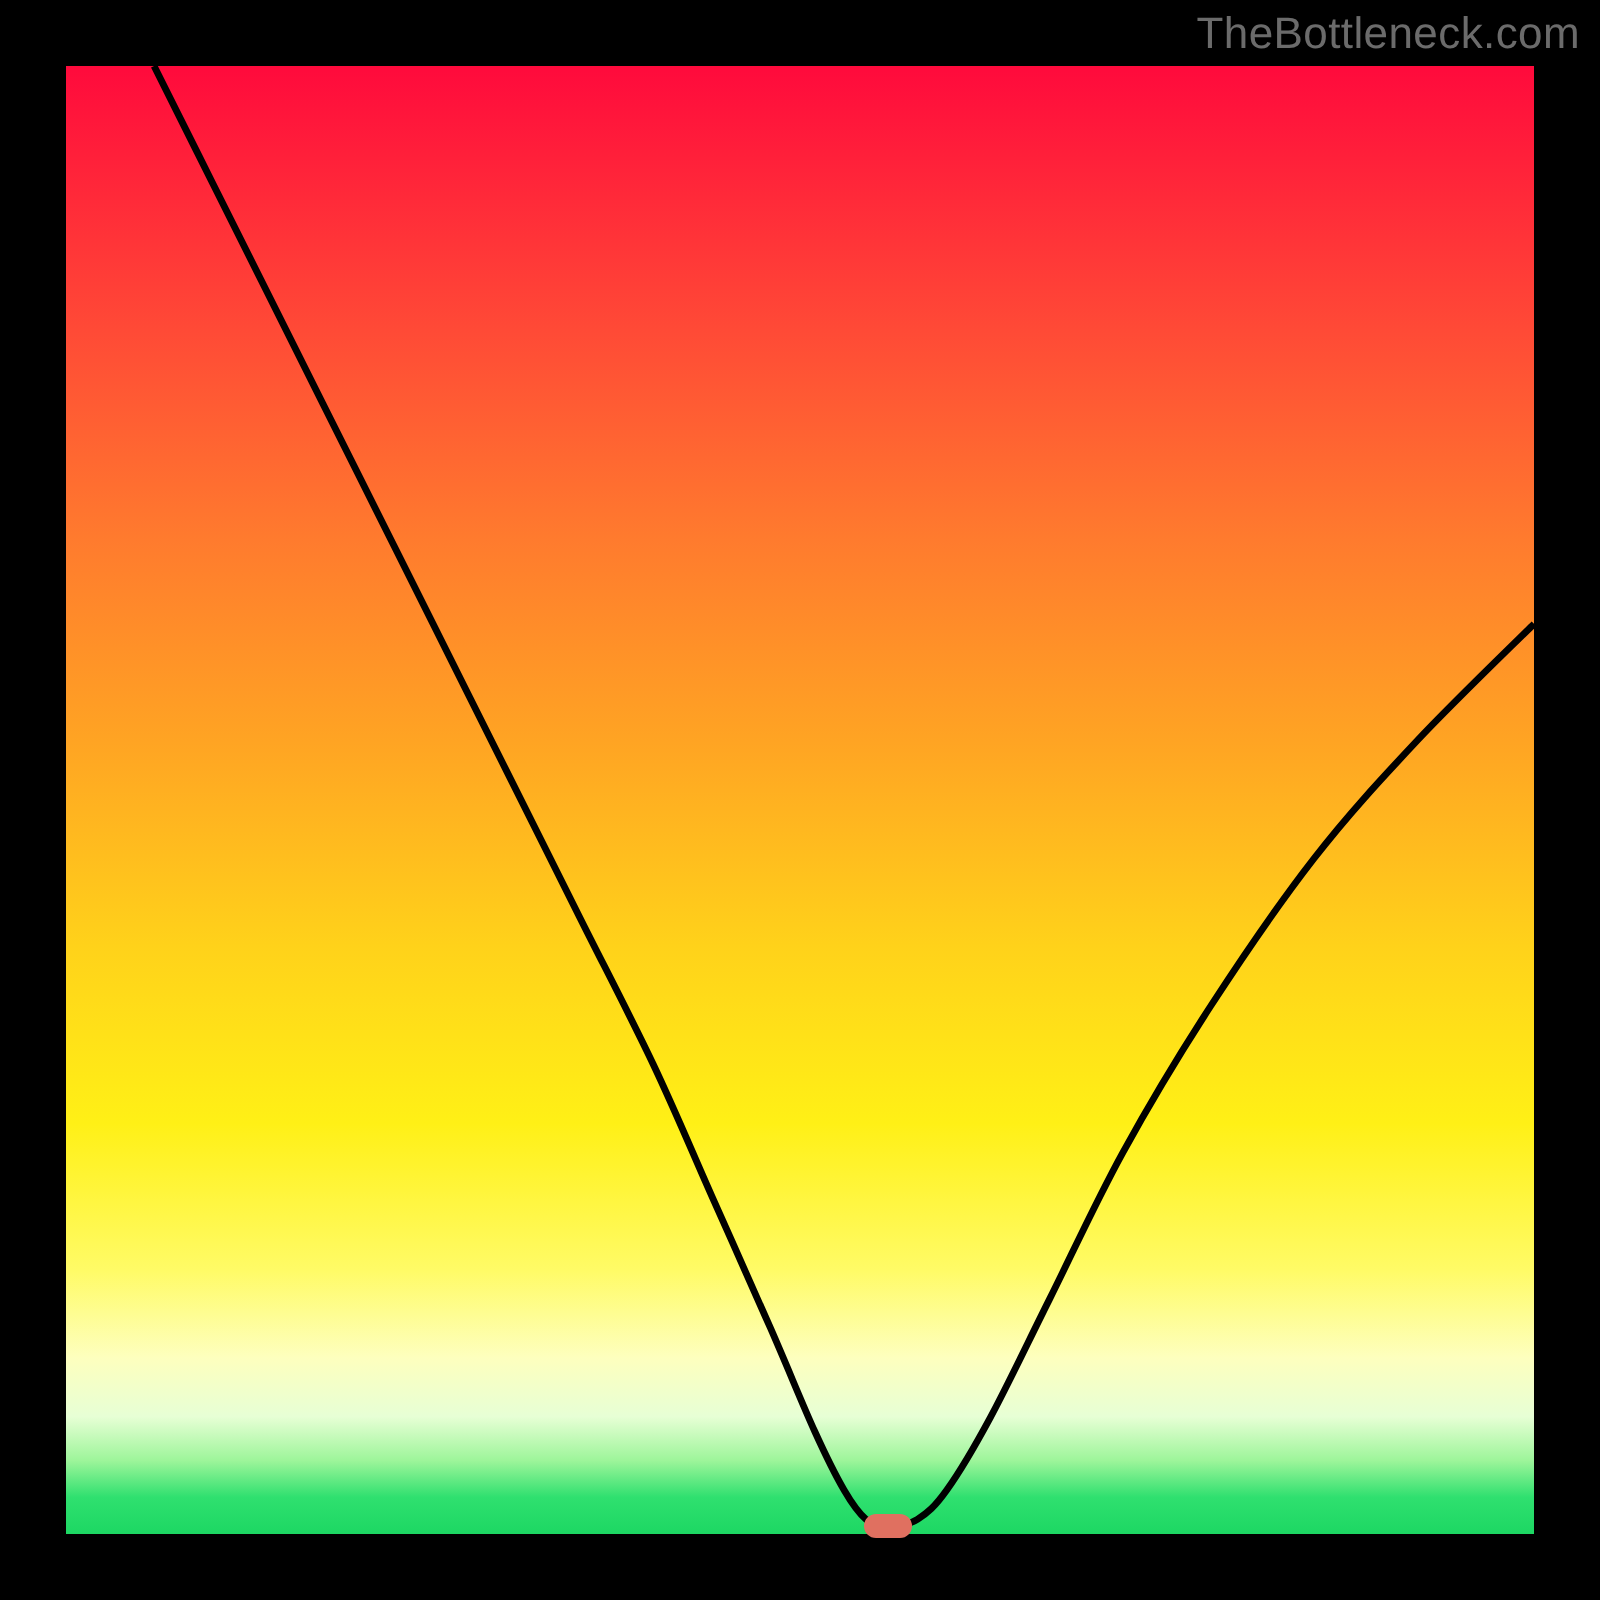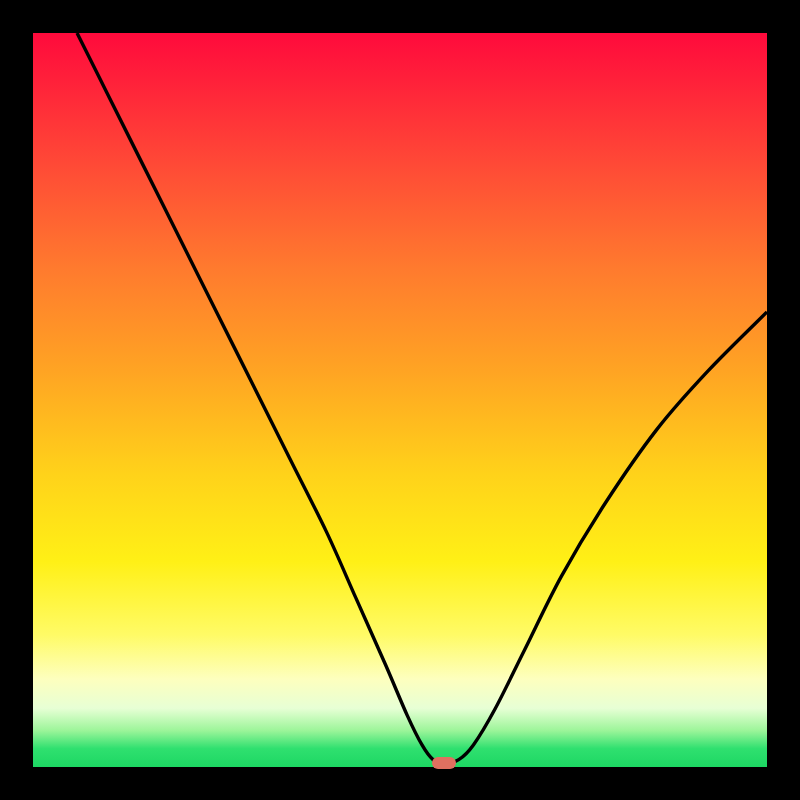--- a/index.html
+++ b/index.html
@@ -73,20 +73,21 @@
     border-radius: 6px;
     background: #e07060;
     transform: translate(-50%, -50%);
   }
 </style>
 </head>
 <body>
 
 <div class="frame">
 
+  <div class="watermark">TheBottleneck.com</div>
 
   <div class="plot">
 
     <svg class="curve-svg" viewBox="0 0 734 734" preserveAspectRatio="none">
       <path id="curvePath" class="curve-path" d="M 44.04 0.00 C 48.93 9.79, 62.39 36.70, 73.40 58.72 C 84.41 80.74, 97.87 107.65, 110.10 132.12 C 122.33 156.59, 134.57 181.05, 146.80 205.52 C 159.03 229.99, 171.27 254.45, 183.50 278.92 C 195.73 303.39, 207.97 327.85, 220.20 352.32 C 232.43 376.79, 244.67 401.25, 256.90 425.72 C 269.13 450.19, 282.59 475.88, 293.60 499.12 C 304.61 522.36, 313.17 543.16, 322.96 565.18 C 332.75 587.20, 343.76 611.67, 352.32 631.24 C 360.88 650.81, 368.22 669.16, 374.34 682.62 C 380.46 696.08, 384.74 704.64, 389.02 711.98 C 393.30 719.32, 396.36 723.60, 400.03 726.66 C 403.70 729.72, 406.76 730.33, 411.04 730.33 C 415.32 730.33, 420.83 729.72, 425.72 726.66 C 430.61 723.60, 434.28 720.54, 440.40 711.98 C 446.52 703.42, 453.86 691.18, 462.42 675.28 C 470.98 659.38, 480.77 638.58, 491.78 616.56 C 502.79 594.54, 515.02 567.63, 528.48 543.16 C 541.94 518.69, 556.62 494.23, 572.52 469.76 C 588.42 445.29, 606.77 418.38, 623.90 396.36 C 641.03 374.34, 656.93 357.21, 675.28 337.64 C 693.63 318.07, 724.21 288.71, 734.00 278.92"></path>
     </svg>
 
     <div id="marker" class="marker" style="left: 411.04px; top: 730.33px; background: rgb(224, 112, 96);"></div>
   </div>
 

